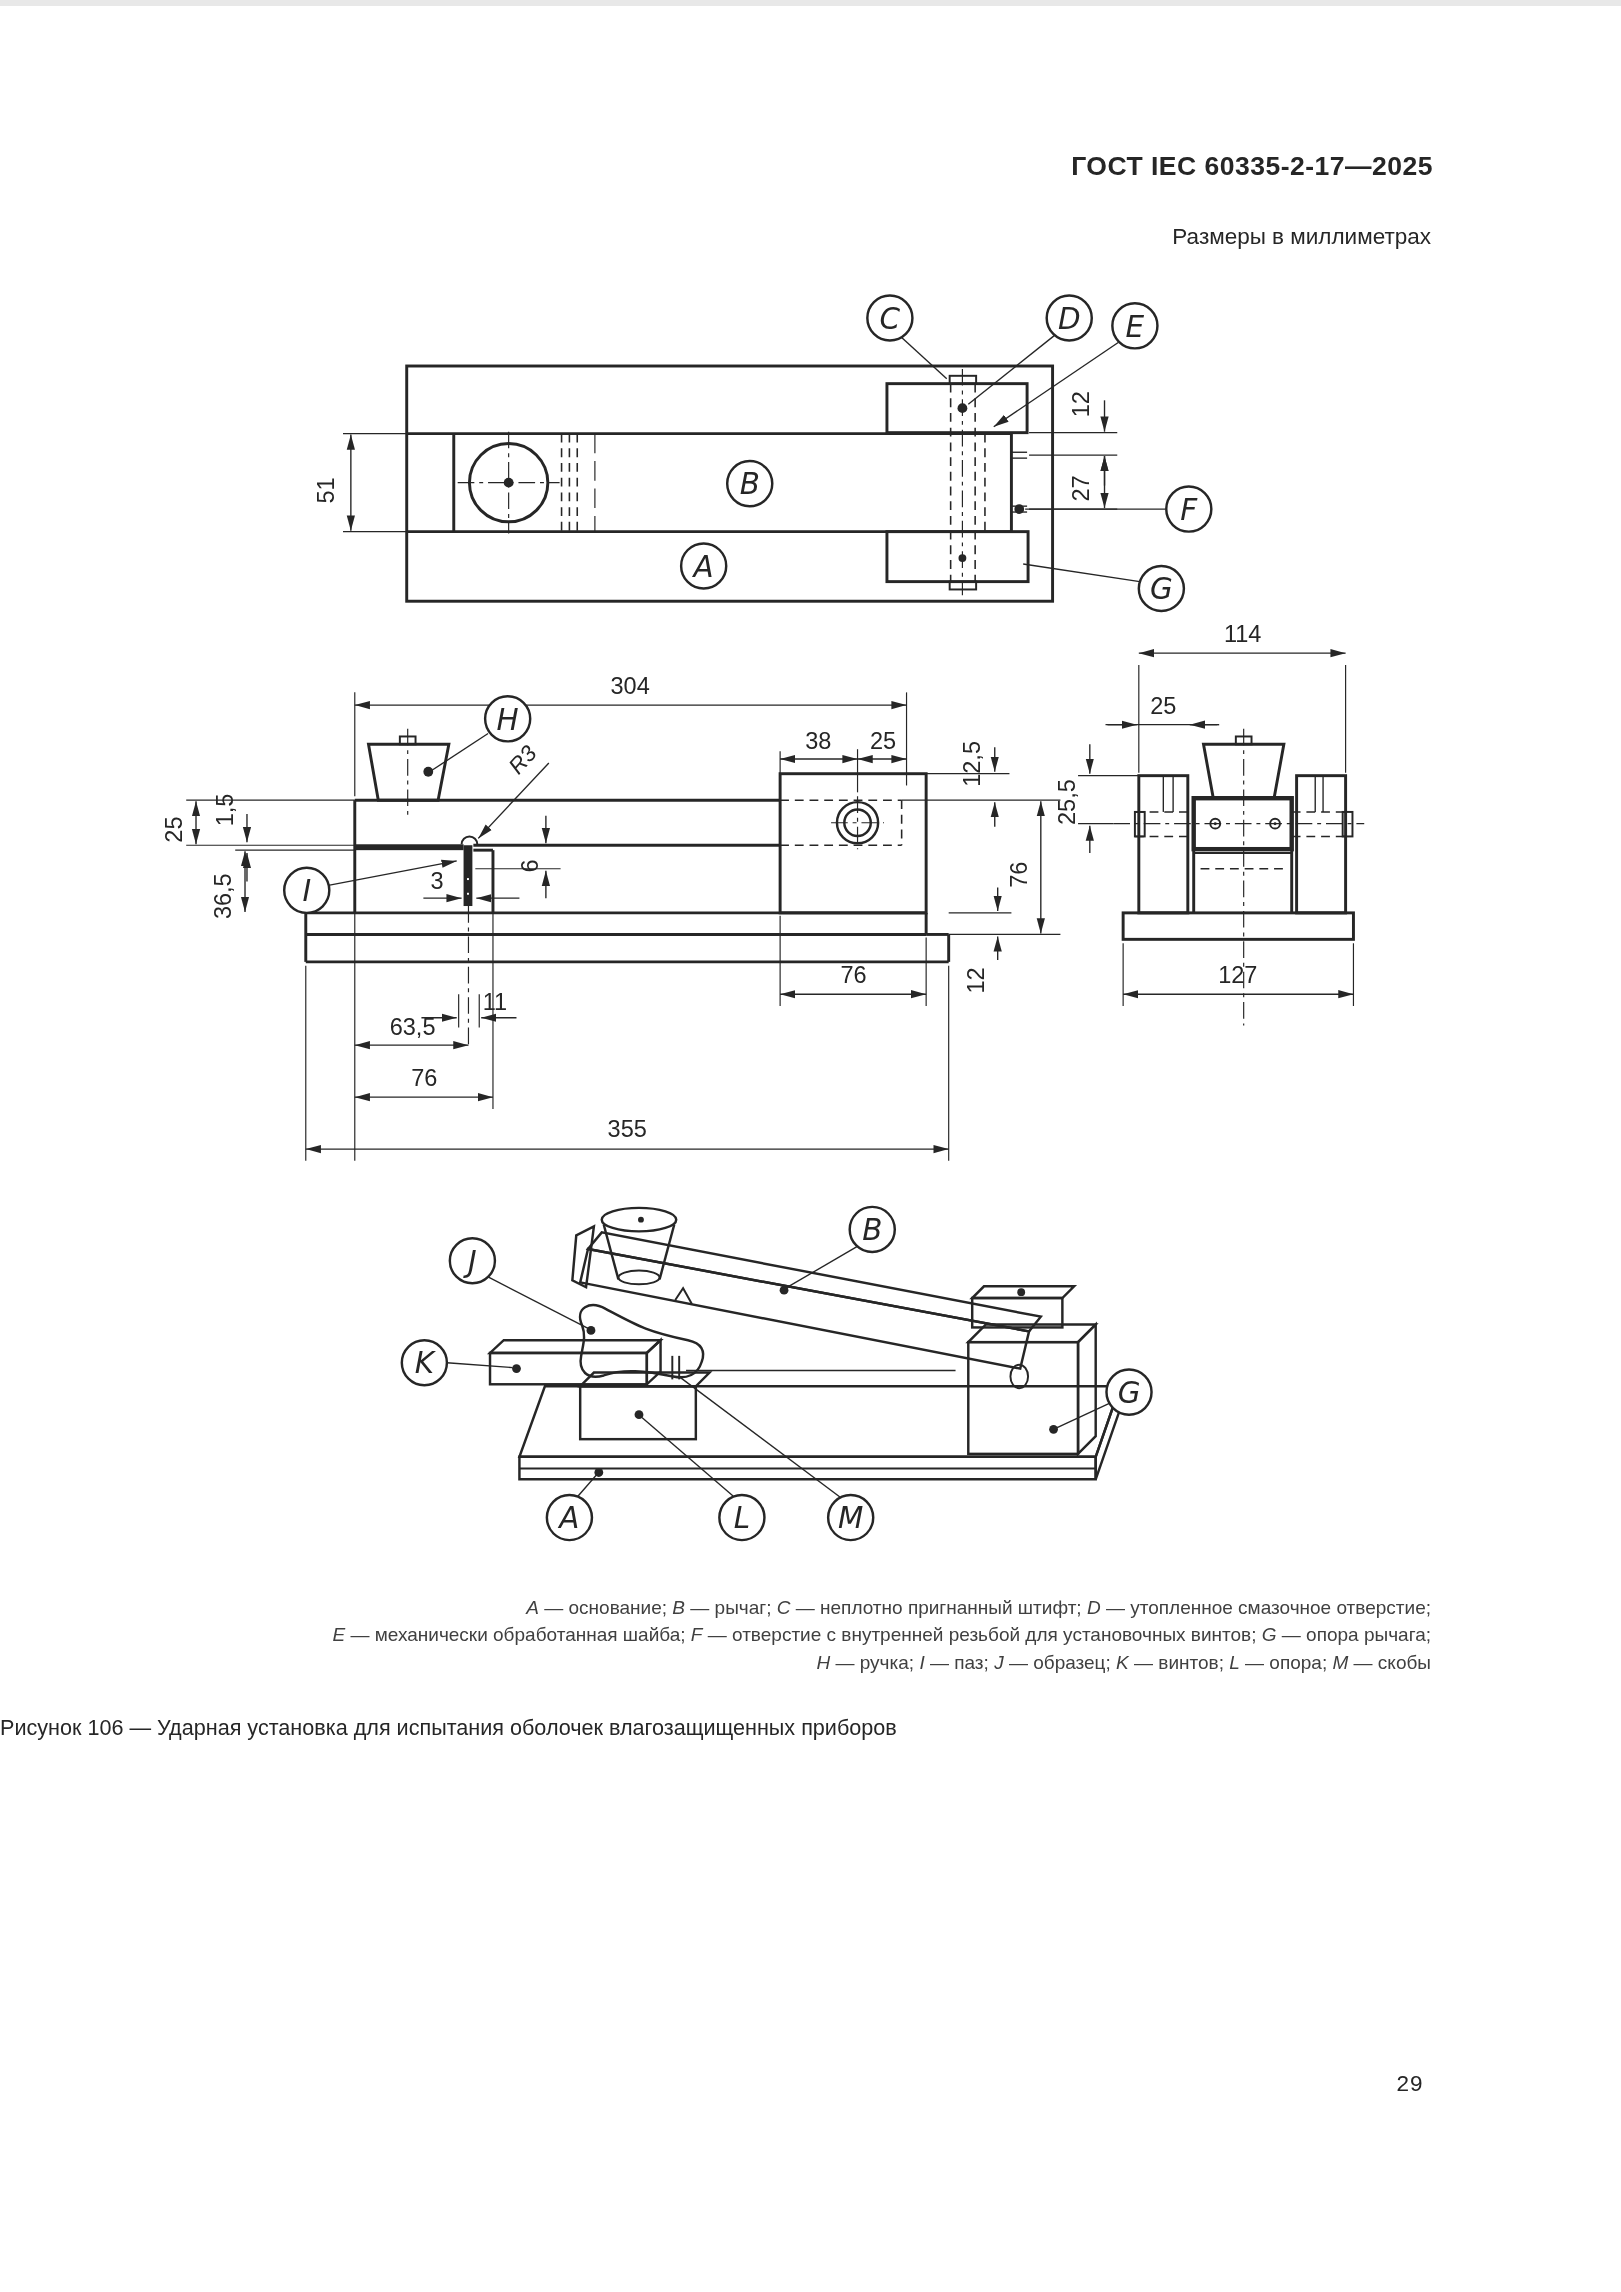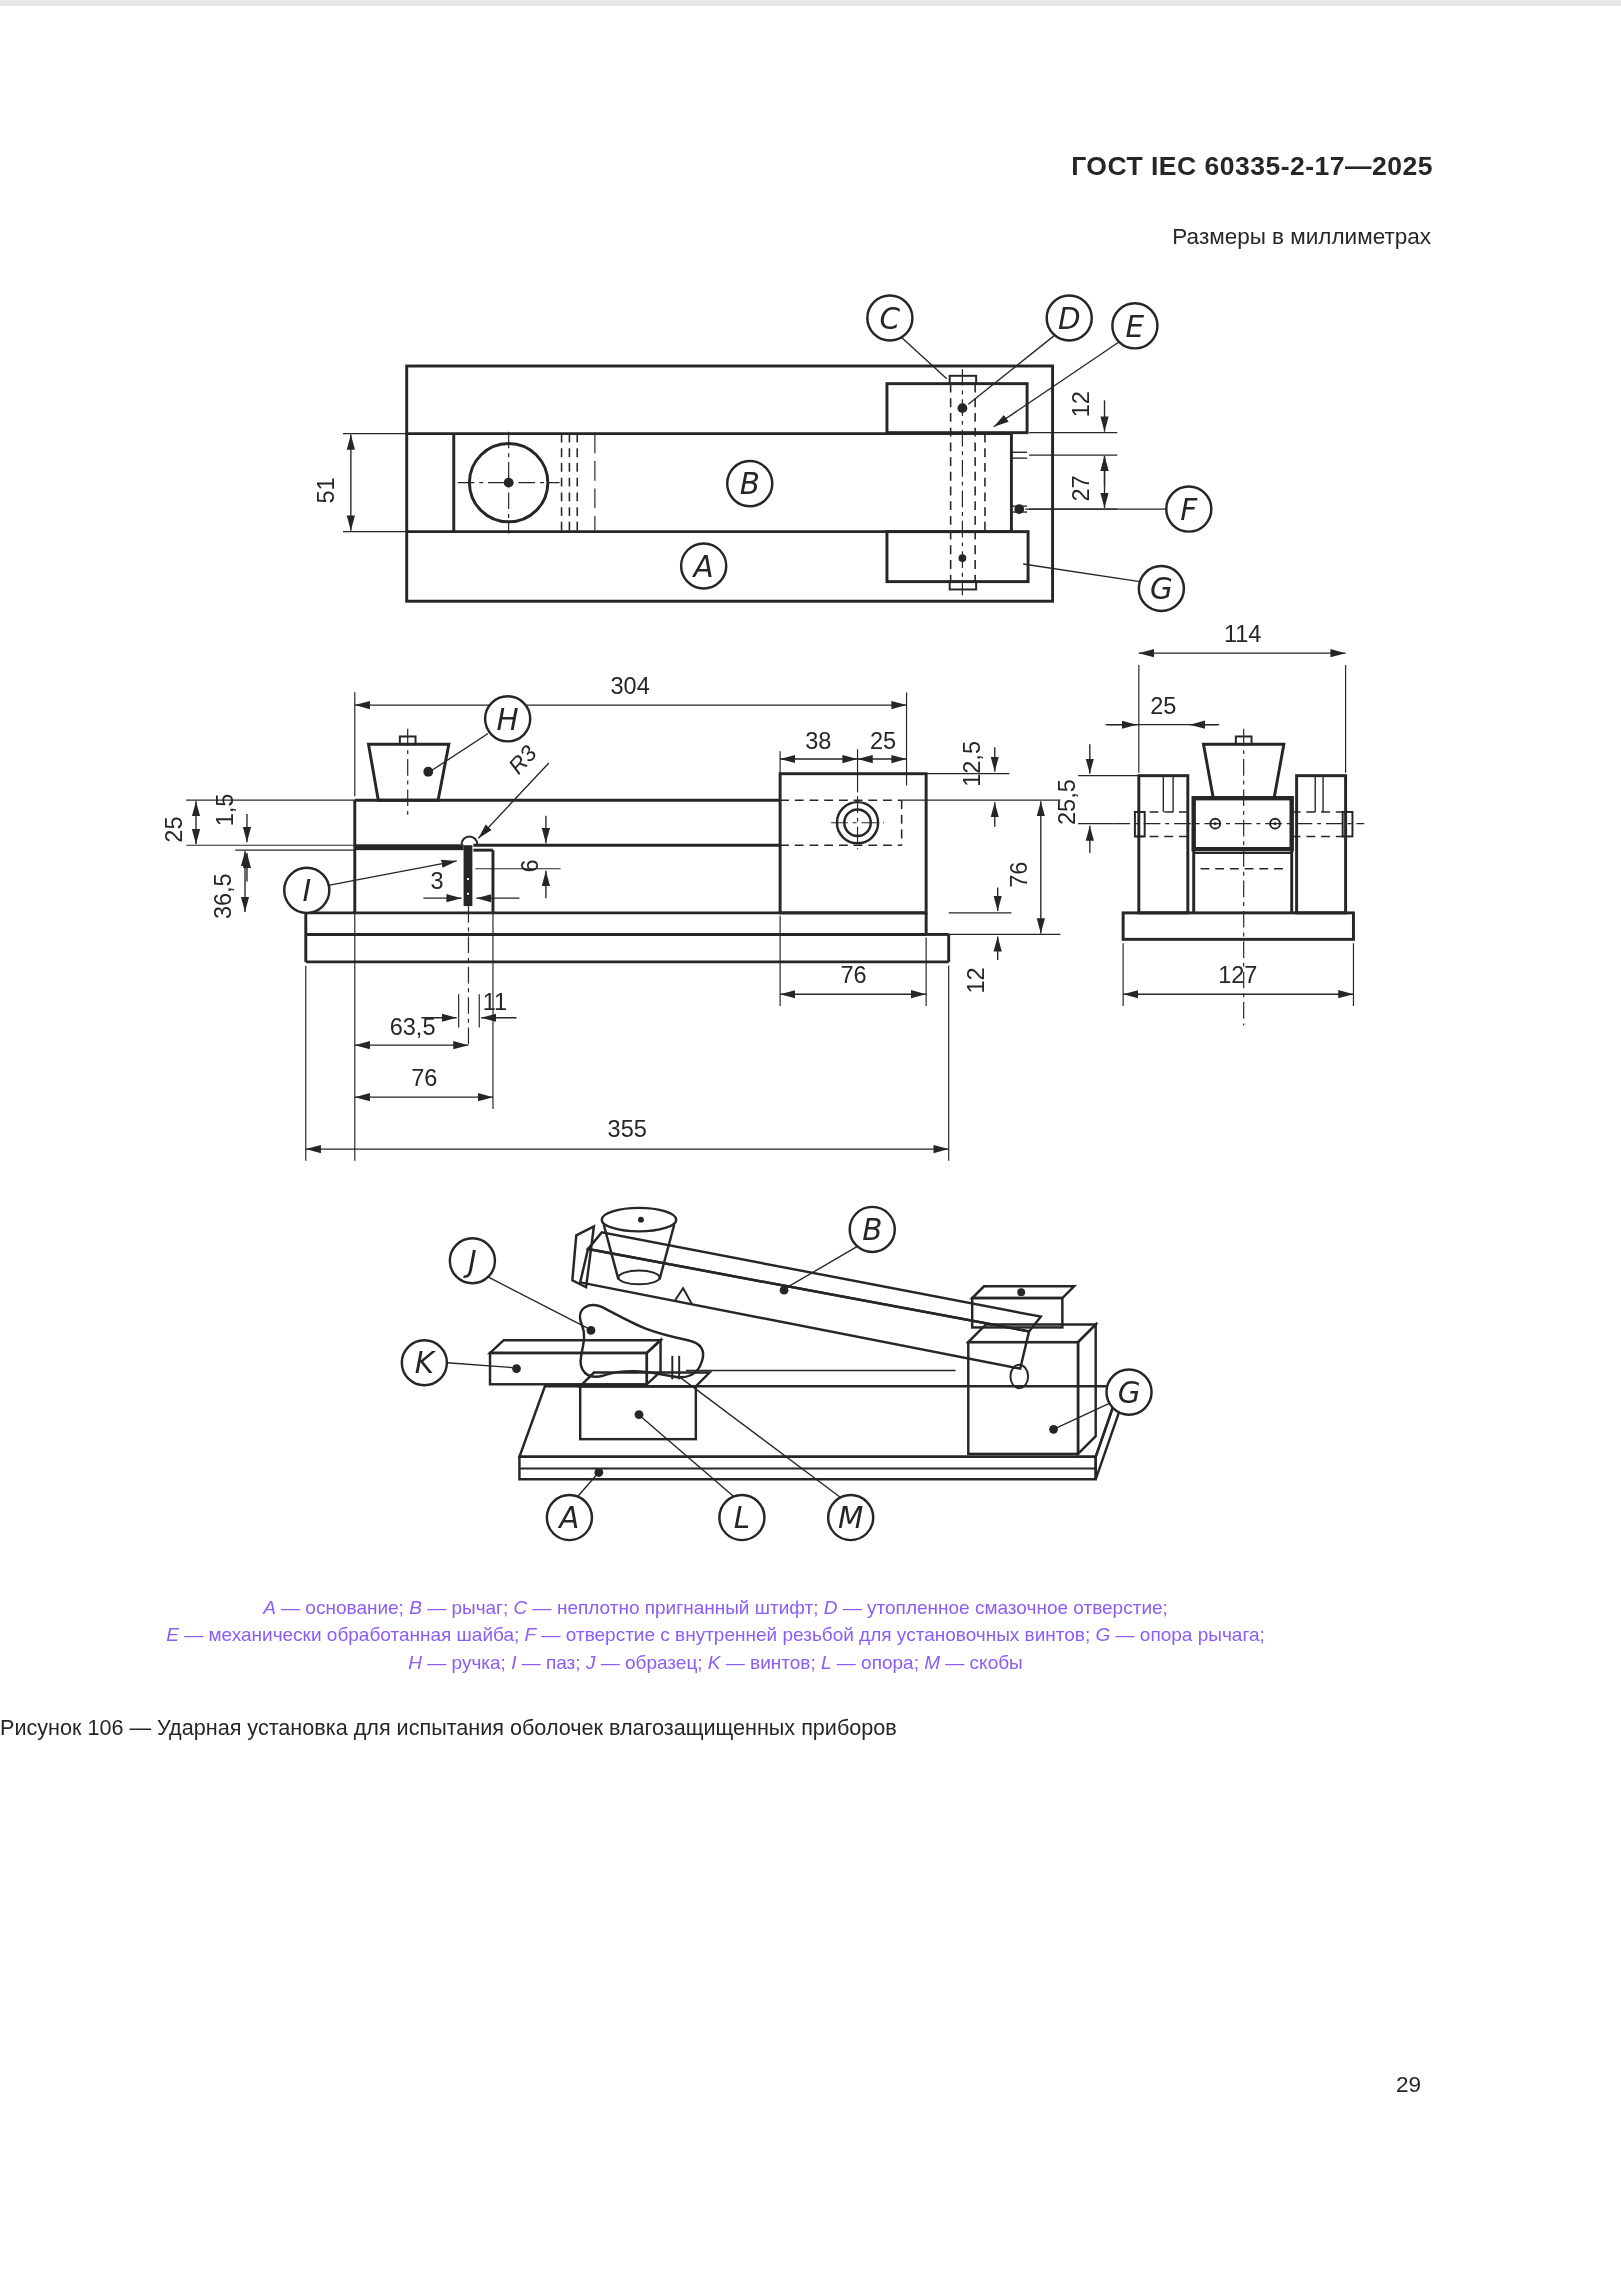--- a/index.html
+++ b/index.html
@@ -13,25 +13,25 @@
   svg .tl{stroke-width:1.2px}
   svg .dl{stroke-width:1.4px}
   svg .hd{stroke-width:1.6px;stroke-dasharray:9 6}
   svg .cl{stroke-width:1.2px;stroke-dasharray:17 5 4 5}
   svg .ink{fill:#262626;stroke:none}
   svg .wh{fill:#ffffff}
   svg text{font-family:"Liberation Sans",sans-serif;fill:#262626;stroke:none;}
   svg .dim{font-size:24px;text-anchor:middle;}
   svg .bal{font-size:30px;font-style:italic;text-anchor:middle;font-family:"DejaVu Sans",sans-serif;}
   svg .r3t{font-size:23px;font-style:italic;text-anchor:middle;}
-  .legend{position:absolute;left:0;top:1588px;width:1431px;text-align:center;
-          font-size:19px;line-height:27.4px;color:#8b5cf6;}
+  .legend{position:absolute;left:0;top:1588px;width:1431px;text-align:right;
+          font-size:19px;line-height:27.4px;color:#404040;}
   .legend i{font-style:italic;}
   .caption{position:absolute;left:0;top:1709px;width:1621px;text-align:left;font-size:21.6px;}
-  .page-num{position:absolute;left:1396px;top:2066px;font-size:22.5px;}
+  .page-num{position:absolute;left:1396px;top:2066px;font-size:22.5px;font-family:Liberation Mono, monospace;}
 </style>
 </head>
 <body>
 
 <div class="page">
 
   <div class="hdr-title">ГОСТ IEC 60335-2-17—2025</div>
   <div class="units-note">Размеры в миллиметрах</div>
 
   <svg class="drawing-svg" width="1621" height="2293" viewBox="0 0 1654 2339">

